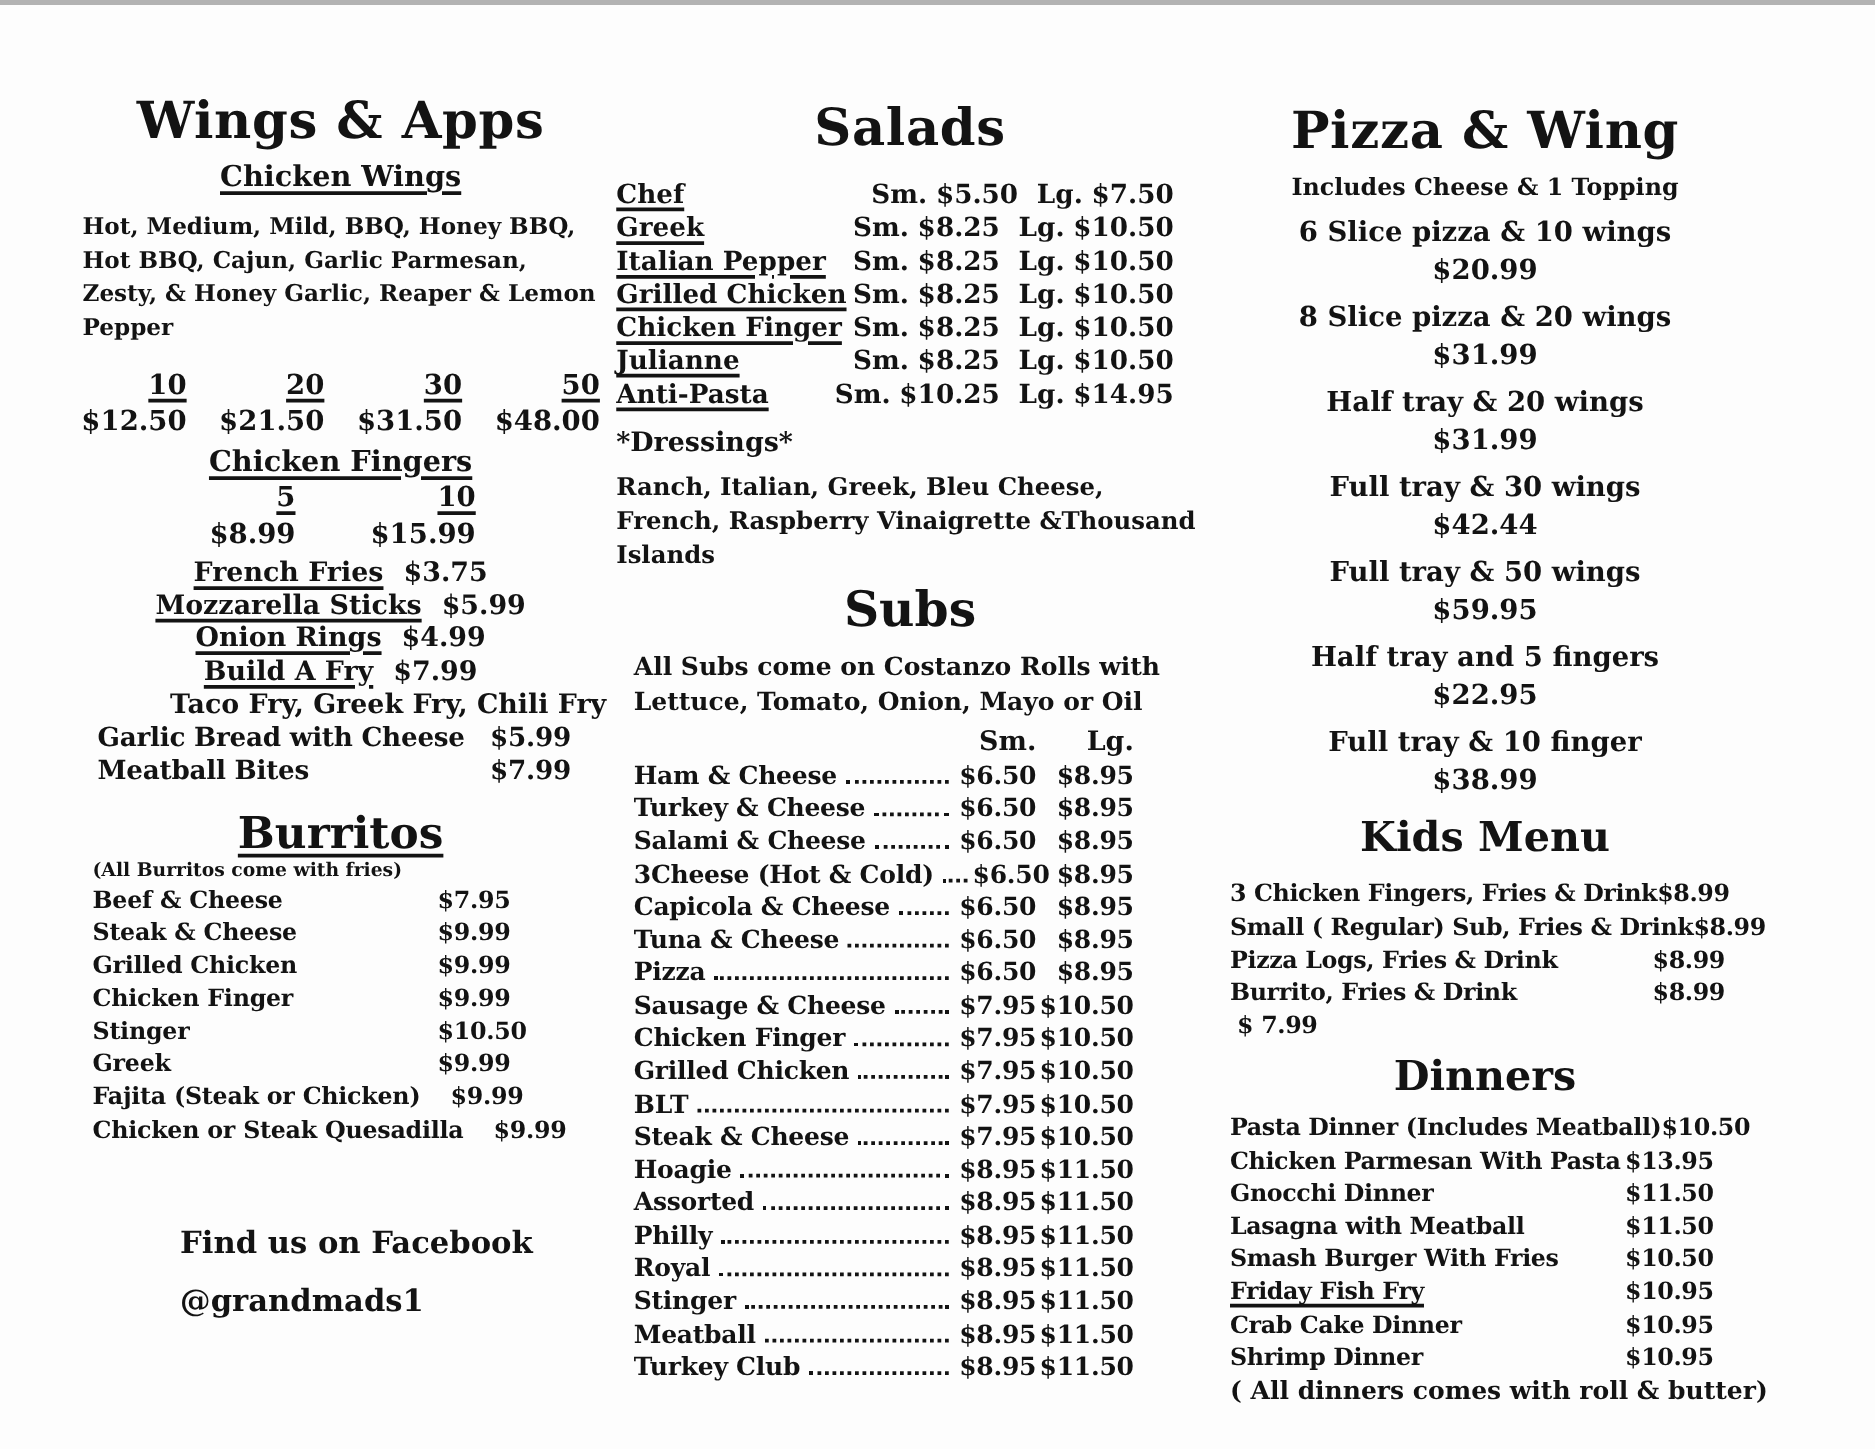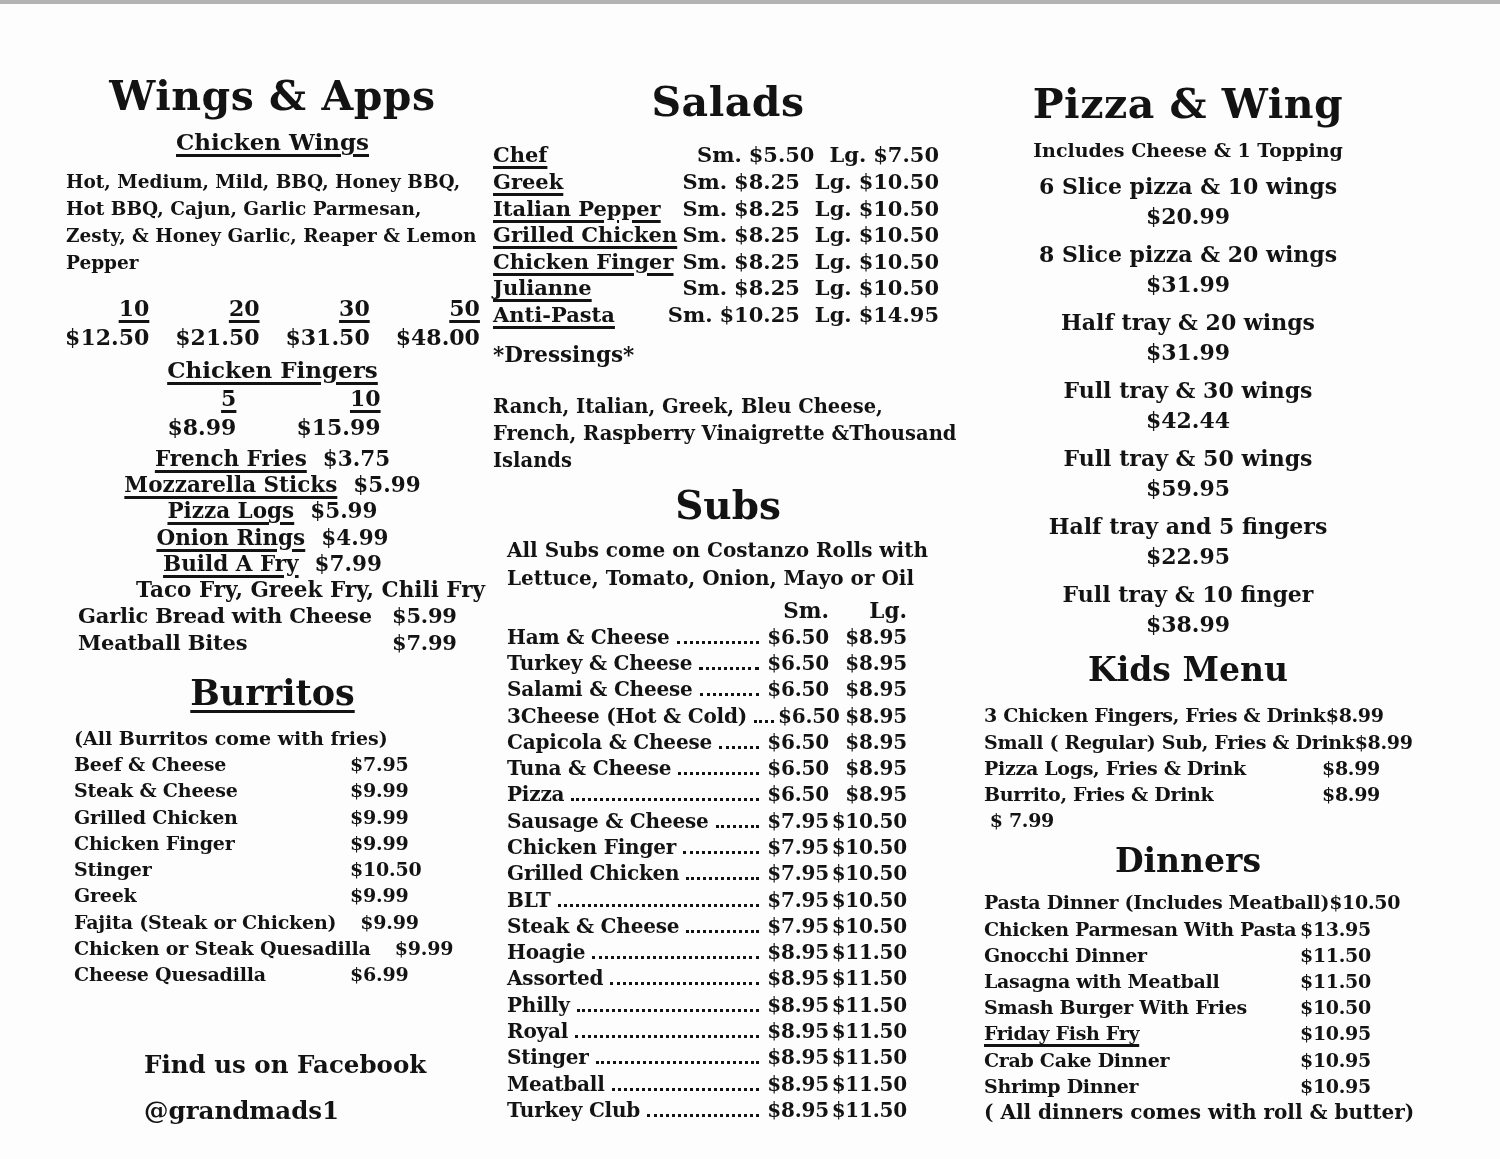--- a/index.html
+++ b/index.html
@@ -34,36 +34,36 @@
   .side-lines { margin-top:6px; }
   .side-line { text-align:center; font-size:21.5px; line-height:26.3px; white-space:nowrap; }
   .side-line .prc { margin-left:16px; }
   .fry-note { text-align:right; font-size:21.5px; line-height:26.3px; }
   .extra-row { display:flex; font-size:21px; line-height:26.3px; padding-left:18px; letter-spacing:-0.2px; }
   .extra-row .lbl { flex:1; white-space:nowrap; }
   .extra-row .prc { width:93px; text-align:left; }
 
   
   .burr-title { font-size:35px; text-align:center; margin-top:16px; }
-  .burr-note { font-size:19px; margin-top:14px; padding-left:14px; white-space:nowrap; }
+  .burr-note { font-size:15px; padding-left:14px; white-space:nowrap; }
   .burr-rows { margin-top:2px; }
   .burr-row { display:flex; font-size:19px; line-height:26.3px; padding-left:14px; letter-spacing:-0.2px;gap:24px; }
   .burr-row .lbl { flex:1; white-space:nowrap; }
   .burr-row .prc { width:135px; text-align:left; }
 
   .facebook { margin-top:54px; padding-left:84px; font-size:24.5px; line-height:1.9; }
 
   
   .salad-rows { margin-top:16px; padding-right:24px; }
   .salad-row { display:flex; justify-content:space-between; align-items:baseline; font-size:21px; line-height:26.6px; }
   .salad-prices { white-space:nowrap; }
   .salad-prices .sp { margin-left:7px; }
   .salad-prices .lg-lab { margin-left:15px; }
   .dressings-title { font-size:21.5px; margin-top:13px; }
-  .dressings-text { font-size:19.5px; line-height:1.4; margin-top:26px; }
+  .dressings-text { font-size:19.5px; line-height:1.4; margin-top:9px; }
 
   
   .subs-title { font-size:39px; text-align:center; margin-top:8px; }
   .subs-intro { font-size:20px; line-height:1.38; margin-top:9px; padding:0 16px 0 14px; }
   .subs-table { margin-top:4px; padding-right:56px; }
   .sub-head-row { display:flex; font-size:21.5px; line-height:27px; }
   .sub-head-row .spacer { flex:1; }
   .sub-row { display:flex; align-items:baseline; font-size:20px; line-height:26.3px; letter-spacing:-0.2px; }
   .sub-name { white-space:nowrap; padding-left:14px; }
   .leader { flex:1; border-bottom:3px dotted #131313; margin:0 4px 6px 7px; min-width:20px; }
@@ -121,21 +121,20 @@
     </div>
     <div class="size-cell">
       <div class="u">10</div>
       <div class="prc">$15.99</div>
     </div>
   </div>
 
   <div class="side-lines">
     <div class="side-line"><span class="u">French Fries</span><span class="prc">$3.75</span></div>
     <div class="side-line"><span class="u">Mozzarella Sticks</span><span class="prc">$5.99</span></div>
-    <div class="side-line"><span class="u">Pizza Logs</span><span class="prc">$5.99</span></div>
     <div class="side-line"><span class="u">Onion Rings</span><span class="prc">$4.99</span></div>
     <div class="side-line"><span class="u">Build A Fry</span><span class="prc">$7.99</span></div>
     <div class="fry-note">Taco Fry, Greek Fry, Chili Fry</div>
     <div class="extra-row">
         <span class="lbl">Garlic Bread with Cheese</span>
         <span class="prc">$5.99</span>
       </div>
     <div class="extra-row">
         <span class="lbl">Meatball Bites</span>
         <span class="prc">$7.99</span>
@@ -170,24 +169,20 @@
         <span class="prc">$9.99</span>
       </div>
     <div class="burr-row">
         <span class="lbl">Fajita (Steak or Chicken)</span>
         <span class="prc">$9.99</span>
       </div>
     <div class="burr-row">
         <span class="lbl">Chicken or Steak Quesadilla</span>
         <span class="prc">$9.99</span>
       </div>
-    <div class="burr-row">
-        <span class="lbl">Cheese Quesadilla</span>
-        <span class="prc">$6.99</span>
-      </div>
   </div>
 
   <div class="facebook">
     <div>Find us on Facebook</div>
     <div>@grandmads1</div>
   </div>
 </div>
 
 <div class="col c2">
   <div class="h1">Salads</div>

